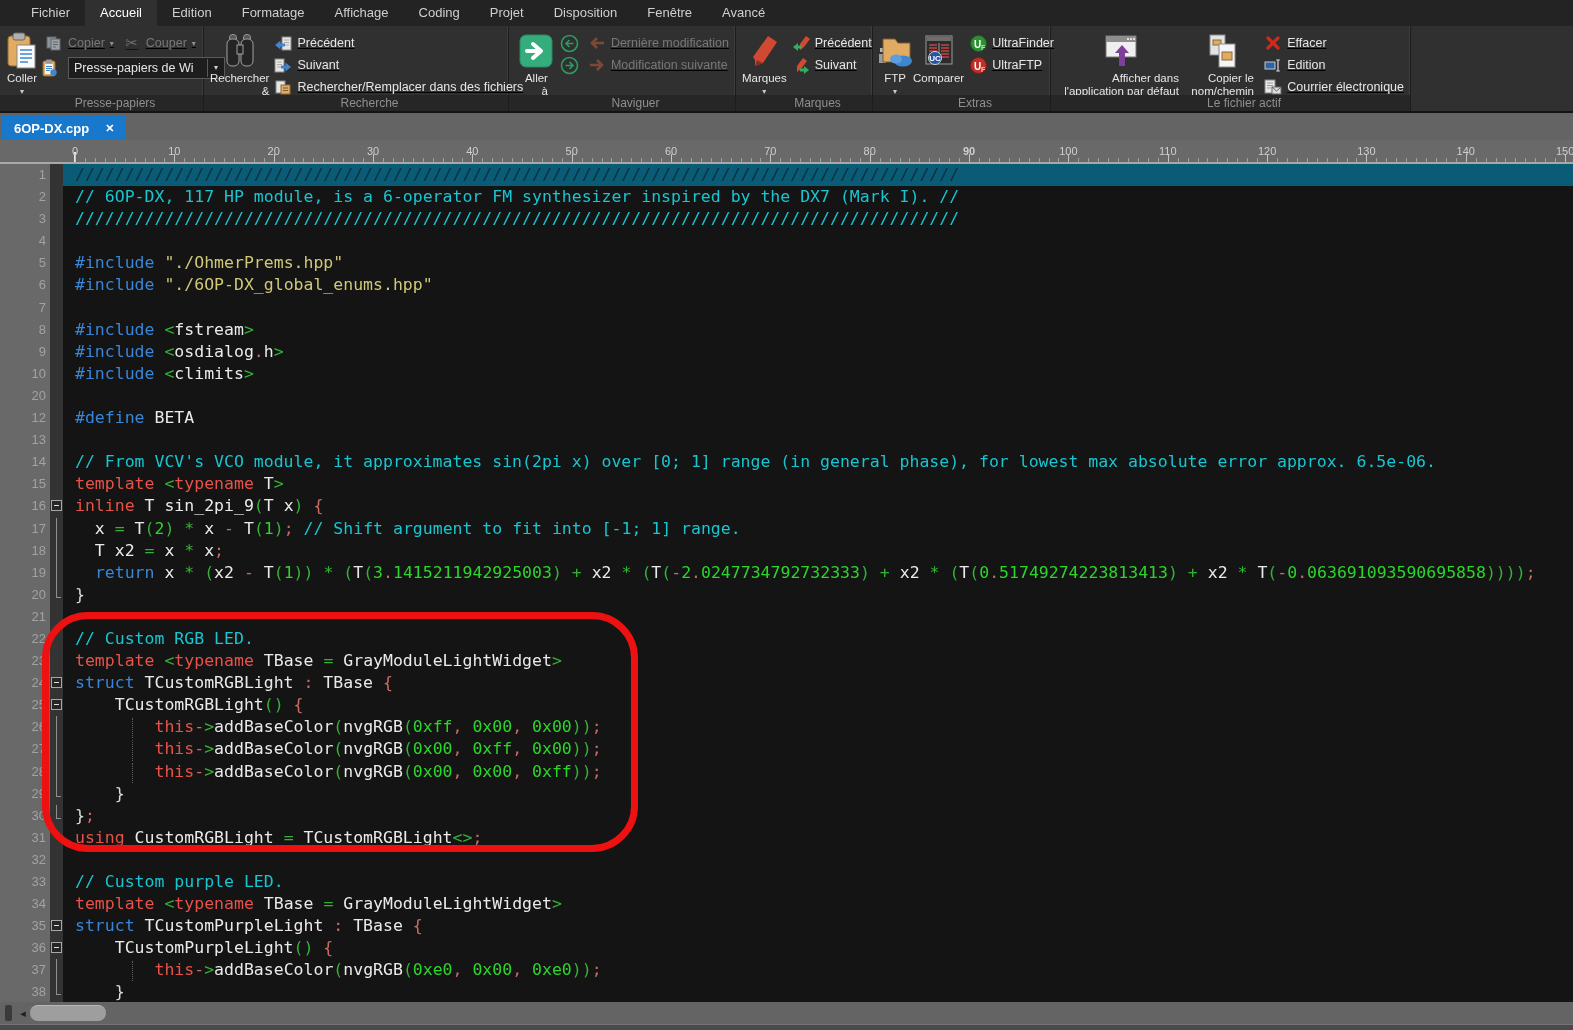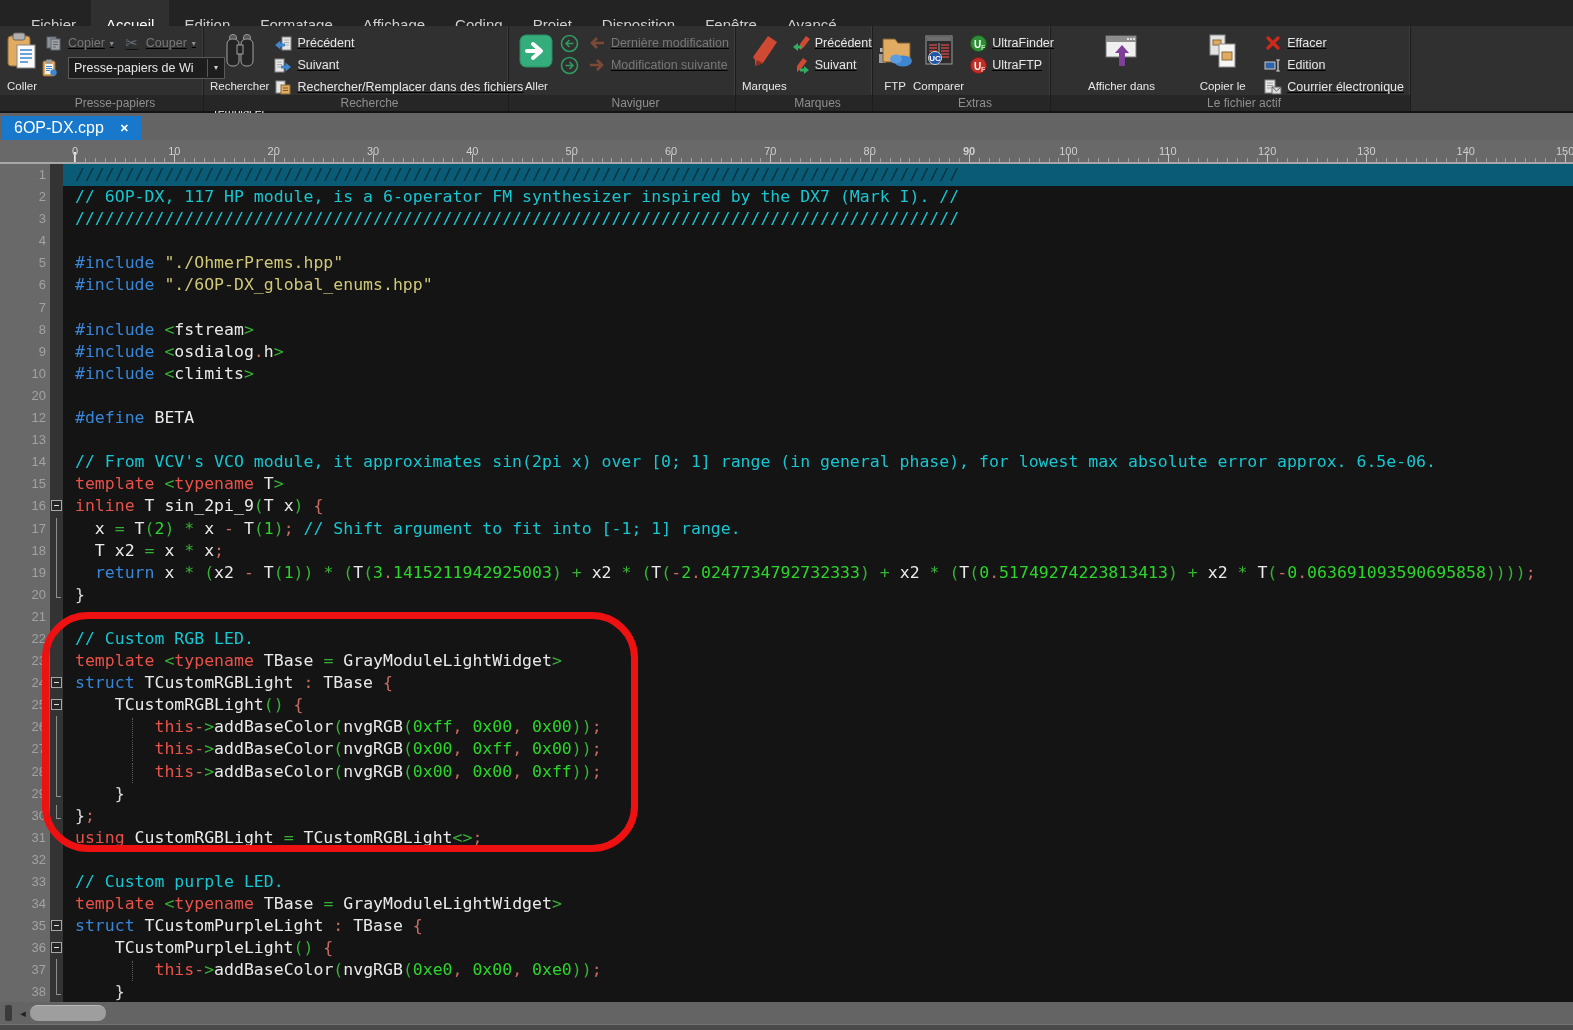--- a/index.html
+++ b/index.html
@@ -2,54 +2,54 @@
 <html><head>
 <meta charset="utf-8">
 <style>
   html,body{margin:0;padding:0;background:#1a1a1a;}
   .window{position:relative;width:1573px;height:1030px;background:#303030;overflow:hidden;
           font-family:"Liberation Sans",sans-serif;}
 
   
   .menubar{position:absolute;left:0;top:0;width:100%;height:26px;background:#232323;
            display:flex;padding-left:16px;box-sizing:border-box;}
-  .mitem{color:#cfcfcf;font-size:15px;line-height:26px;padding:12px 15px;cursor:default;}
+  .mitem{color:#cfcfcf;font-size:13px;line-height:26px;padding:0 15px;cursor:default;}
   .mitem.active{background:#303030;color:#ffffff;}
 
   
   .ribbon{position:absolute;left:0;top:26px;width:100%;height:87px;background:#303030;
           display:flex;border-bottom:2px solid #141414;box-sizing:border-box;}
   .rgroup{position:relative;height:100%;border-right:1px solid #1c1c1c;box-shadow:inset -1px 0 0 #3d3d3d;box-sizing:border-box;}
   .rcontent{display:flex;align-items:flex-start;padding:3px 2px 17px 6px;height:100%;box-sizing:border-box;}
   .glabel{position:absolute;left:0;right:0;bottom:0;height:16px;background:#262626;
           color:#8f8f8f;font-size:12px;line-height:16px;text-align:center;padding-left:27px;}
   .rbtn{display:flex;flex-direction:column;align-items:center;padding-top:2px;cursor:default;}
   .bicon{height:40px;display:flex;align-items:center;justify-content:center;}
-  .blabel{color:#e6e6e6;font-size:11.5px;line-height:12.5px;text-align:center;margin-top:9px;}
+  .blabel{color:#e6e6e6;font-size:11.5px;line-height:12.5px;text-align:right;margin-top:1px;}
   .blabel span{display:block;}
   .caret{color:#c9c9c9;font-size:8px;line-height:9px;margin-top:2px;}
   .scol{display:flex;flex-direction:column;margin-top:3px;}
   .sbtn{display:flex;align-items:center;height:22px;padding:0 4px;cursor:default;text-decoration:underline;}
   .sicon{width:20px;display:flex;justify-content:center;margin-right:4px;flex:none;}
   .slabel{color:#e6e6e6;font-size:12.5px;white-space:nowrap;}
   .scaret{color:#8f8f8f;font-size:8px;margin-left:5px;}
   .sbtn.disabled .slabel{color:#787878;}
   .sbtn.disabled .sicon{opacity:.6;}
   .combo-row{display:flex;align-items:center;margin-top:3px;}
   .combo{display:flex;align-items:center;height:20px;background:#1d1d1d;border:1px solid #5a5a5a;margin-left:4px;}
   .combo-text{color:#e6e6e6;font-size:12.5px;padding:0 5px;width:128px;white-space:nowrap;overflow:hidden;}
   .combo-caret{width:16px;text-align:center;color:#cfcfcf;font-size:8px;border-left:1px solid #5a5a5a;line-height:18px;height:18px;}
   .circ{width:19px;height:22px;display:flex;align-items:center;justify-content:center;}
   .glyph{font-family:"DejaVu Sans",sans-serif;}
 
   
   .tabrow{position:absolute;left:0;top:113px;width:100%;height:27px;background:#646464;}
   .filetab{position:absolute;left:2px;top:3px;height:24px;background:#1878cc;display:flex;
            align-items:center;padding:0 12px;cursor:default;}
-  .filetab .tname{color:#ffffff;font-size:16px;font-weight:normal;}
+  .filetab .tname{color:#ffffff;font-size:13px;font-weight:bold;}
   .filetab .tclose{color:#ffffff;font-size:11px;margin-left:16px;font-weight:bold;}
 
   
   .ruler{position:absolute;left:0;top:140px;width:100%;height:22px;background:#696969;
          border-bottom:2px solid #a8a8a8;box-sizing:content-box;overflow:hidden;}
   .ruler .minor{position:absolute;left:75px;right:0;bottom:0;height:4px;
         background:repeating-linear-gradient(90deg,#9f9f9f 0 1px,rgba(0,0,0,0) 1px 9.934px);}
   .rlabel{position:absolute;bottom:5px;transform:translateX(-50%);color:#cfcfcf;font-size:11px;}
   .rtick{position:absolute;bottom:0;width:1px;height:8px;background:#c4c4c4;}
   .rcursor{position:absolute;bottom:0;width:2px;height:10px;background:#e8e8e8;left:74px;}

